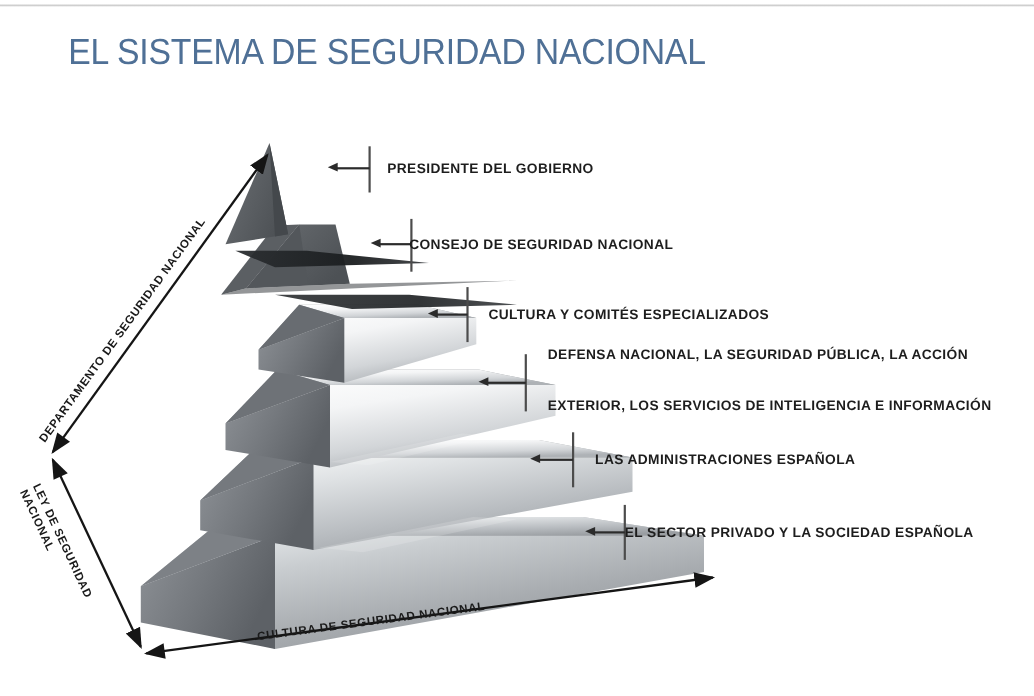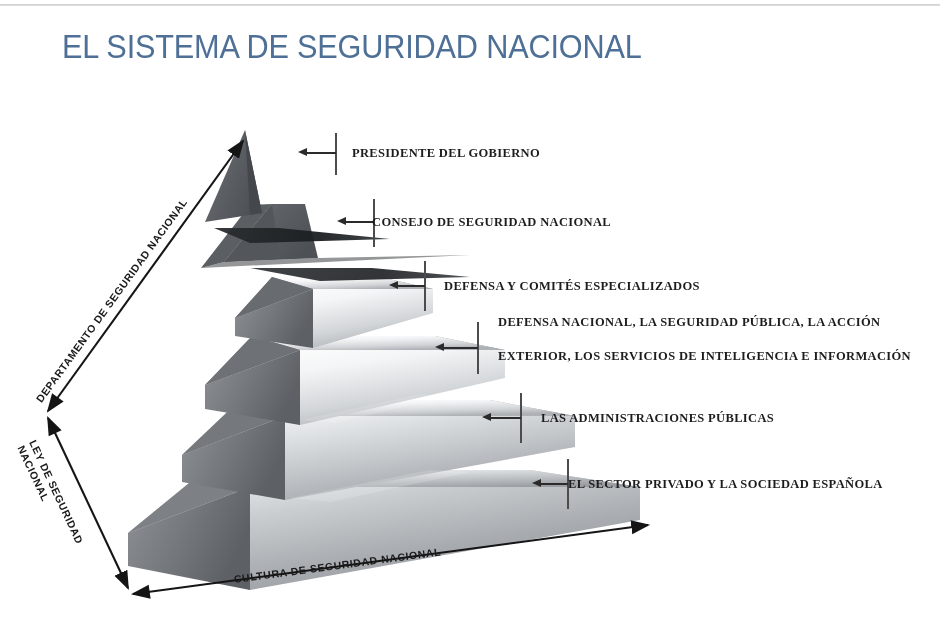--- a/index.html
+++ b/index.html
@@ -43,21 +43,21 @@
   }
   .callout .head{
     position:absolute;
     width:0;height:0;
     border-top:4.5px solid transparent;
     border-bottom:4.5px solid transparent;
     border-right:9px solid #2b2b2b;
   }
   .callout .ctext{
     position:absolute;
-    font-family:Liberation Serif, serif;
+    font-family:Liberation Sans, sans-serif;
     font-weight:bold;
     font-size:12.5px;
     letter-spacing:0.35px;
     color:#1d1d1d;
     line-height:16px;
     white-space:nowrap;
   }
 
   
   .dimlabel{
@@ -188,36 +188,36 @@
     <div class="tick" style="left:373px;top:199px;height:48px;"></div>
     <div class="lead" style="left:344px;top:221px;width:30px;"></div>
     <div class="head" style="left:337px;top:217px;"></div>
     <div class="ctext" style="left:372px;top:214px;">CONSEJO DE SEGURIDAD NACIONAL</div>
   </div>
 
   <div class="callout">
     <div class="tick" style="left:424px;top:261px;height:50px;"></div>
     <div class="lead" style="left:396px;top:285px;width:29px;"></div>
     <div class="head" style="left:389px;top:281px;"></div>
-    <div class="ctext" style="left:444px;top:278px;">DEFENSA Y COMITÉS ESPECIALIZADOS</div>
+    <div class="ctext" style="left:444px;top:278px;">CULTURA Y COMITÉS ESPECIALIZADOS</div>
   </div>
 
   <div class="callout">
     <div class="tick" style="left:477px;top:322px;height:52px;"></div>
     <div class="lead" style="left:443px;top:347px;width:35px;"></div>
     <div class="head" style="left:435px;top:343px;"></div>
     <div class="ctext" style="left:498px;top:314px;">DEFENSA NACIONAL, LA SEGURIDAD PÚBLICA, LA ACCIÓN</div>
-    <div class="ctext" style="left:498px;top:348px;">EXTERIOR, LOS SERVICIOS DE INTELIGENCIA E INFORMACIÓN</div>
+    <div class="ctext" style="left:498px;top:361px;">EXTERIOR, LOS SERVICIOS DE INTELIGENCIA E INFORMACIÓN</div>
   </div>
 
   <div class="callout">
     <div class="tick" style="left:520px;top:393px;height:50px;"></div>
     <div class="lead" style="left:489px;top:417px;width:32px;"></div>
     <div class="head" style="left:482px;top:413px;"></div>
-    <div class="ctext" style="left:541px;top:410px;">LAS ADMINISTRACIONES PÚBLICAS</div>
+    <div class="ctext" style="left:541px;top:410px;">LAS ADMINISTRACIONES ESPAÑOLA</div>
   </div>
 
   <div class="callout">
     <div class="tick" style="left:567px;top:459px;height:50px;"></div>
     <div class="lead" style="left:539px;top:483px;width:29px;"></div>
     <div class="head" style="left:532px;top:479px;"></div>
     <div class="ctext" style="left:568px;top:476px;">EL SECTOR PRIVADO Y LA SOCIEDAD ESPAÑOLA</div>
   </div>
 
   <svg width="940" height="633" viewBox="0 0 940 633" style="position:absolute;left:0;top:0;pointer-events:none;">

